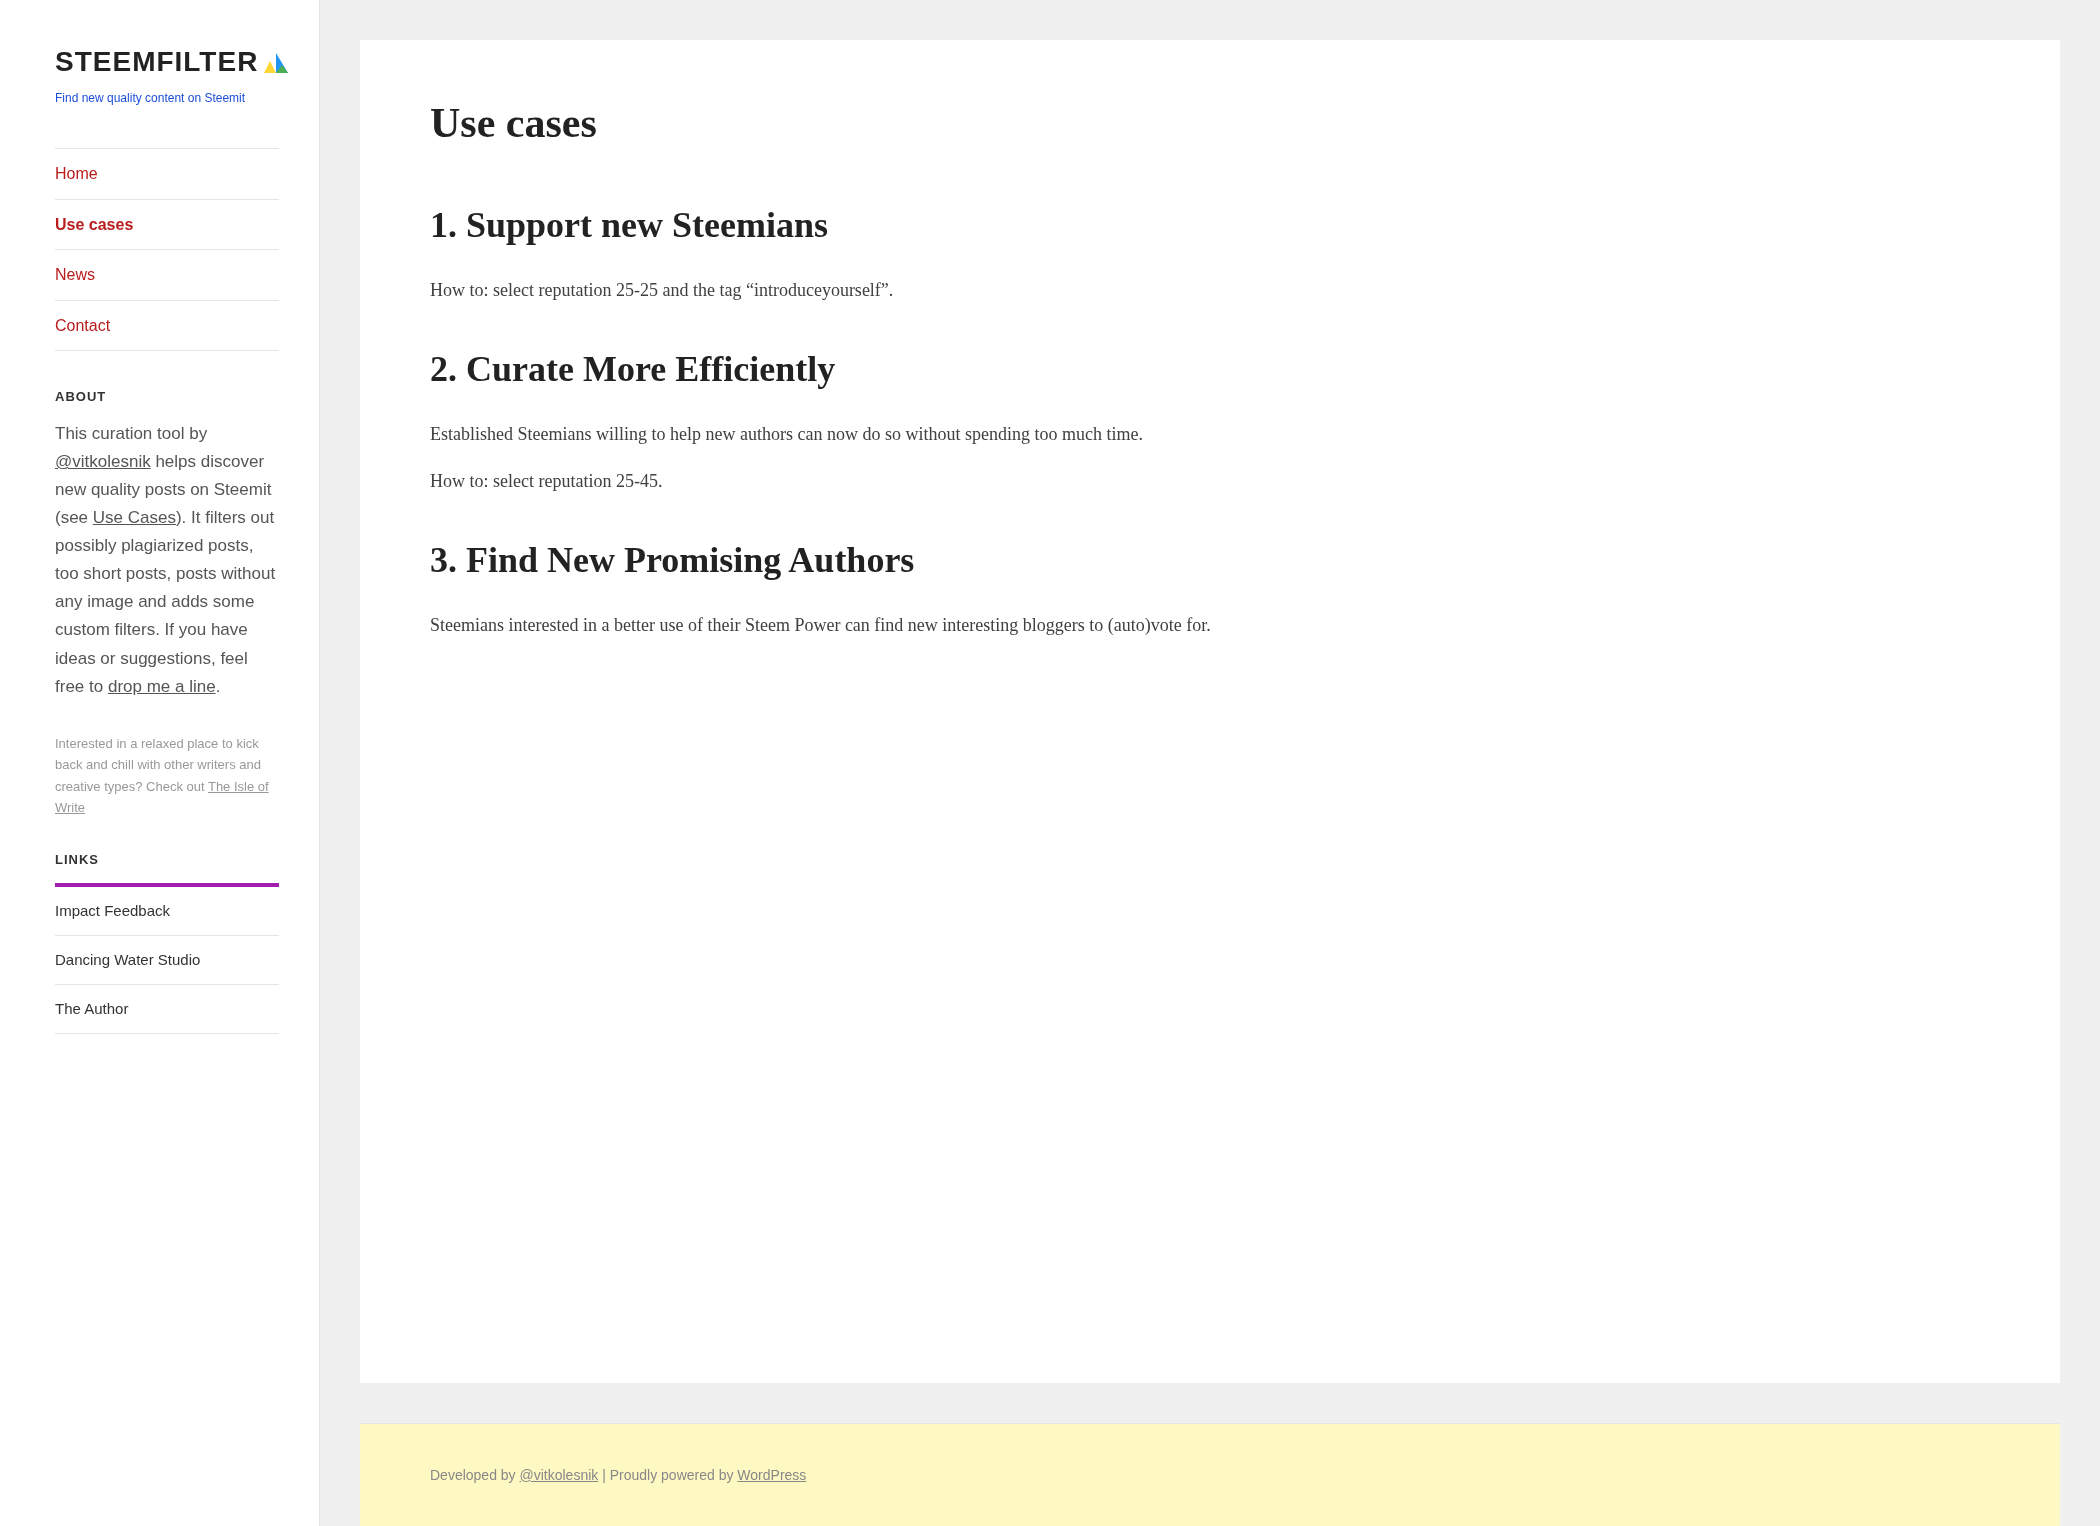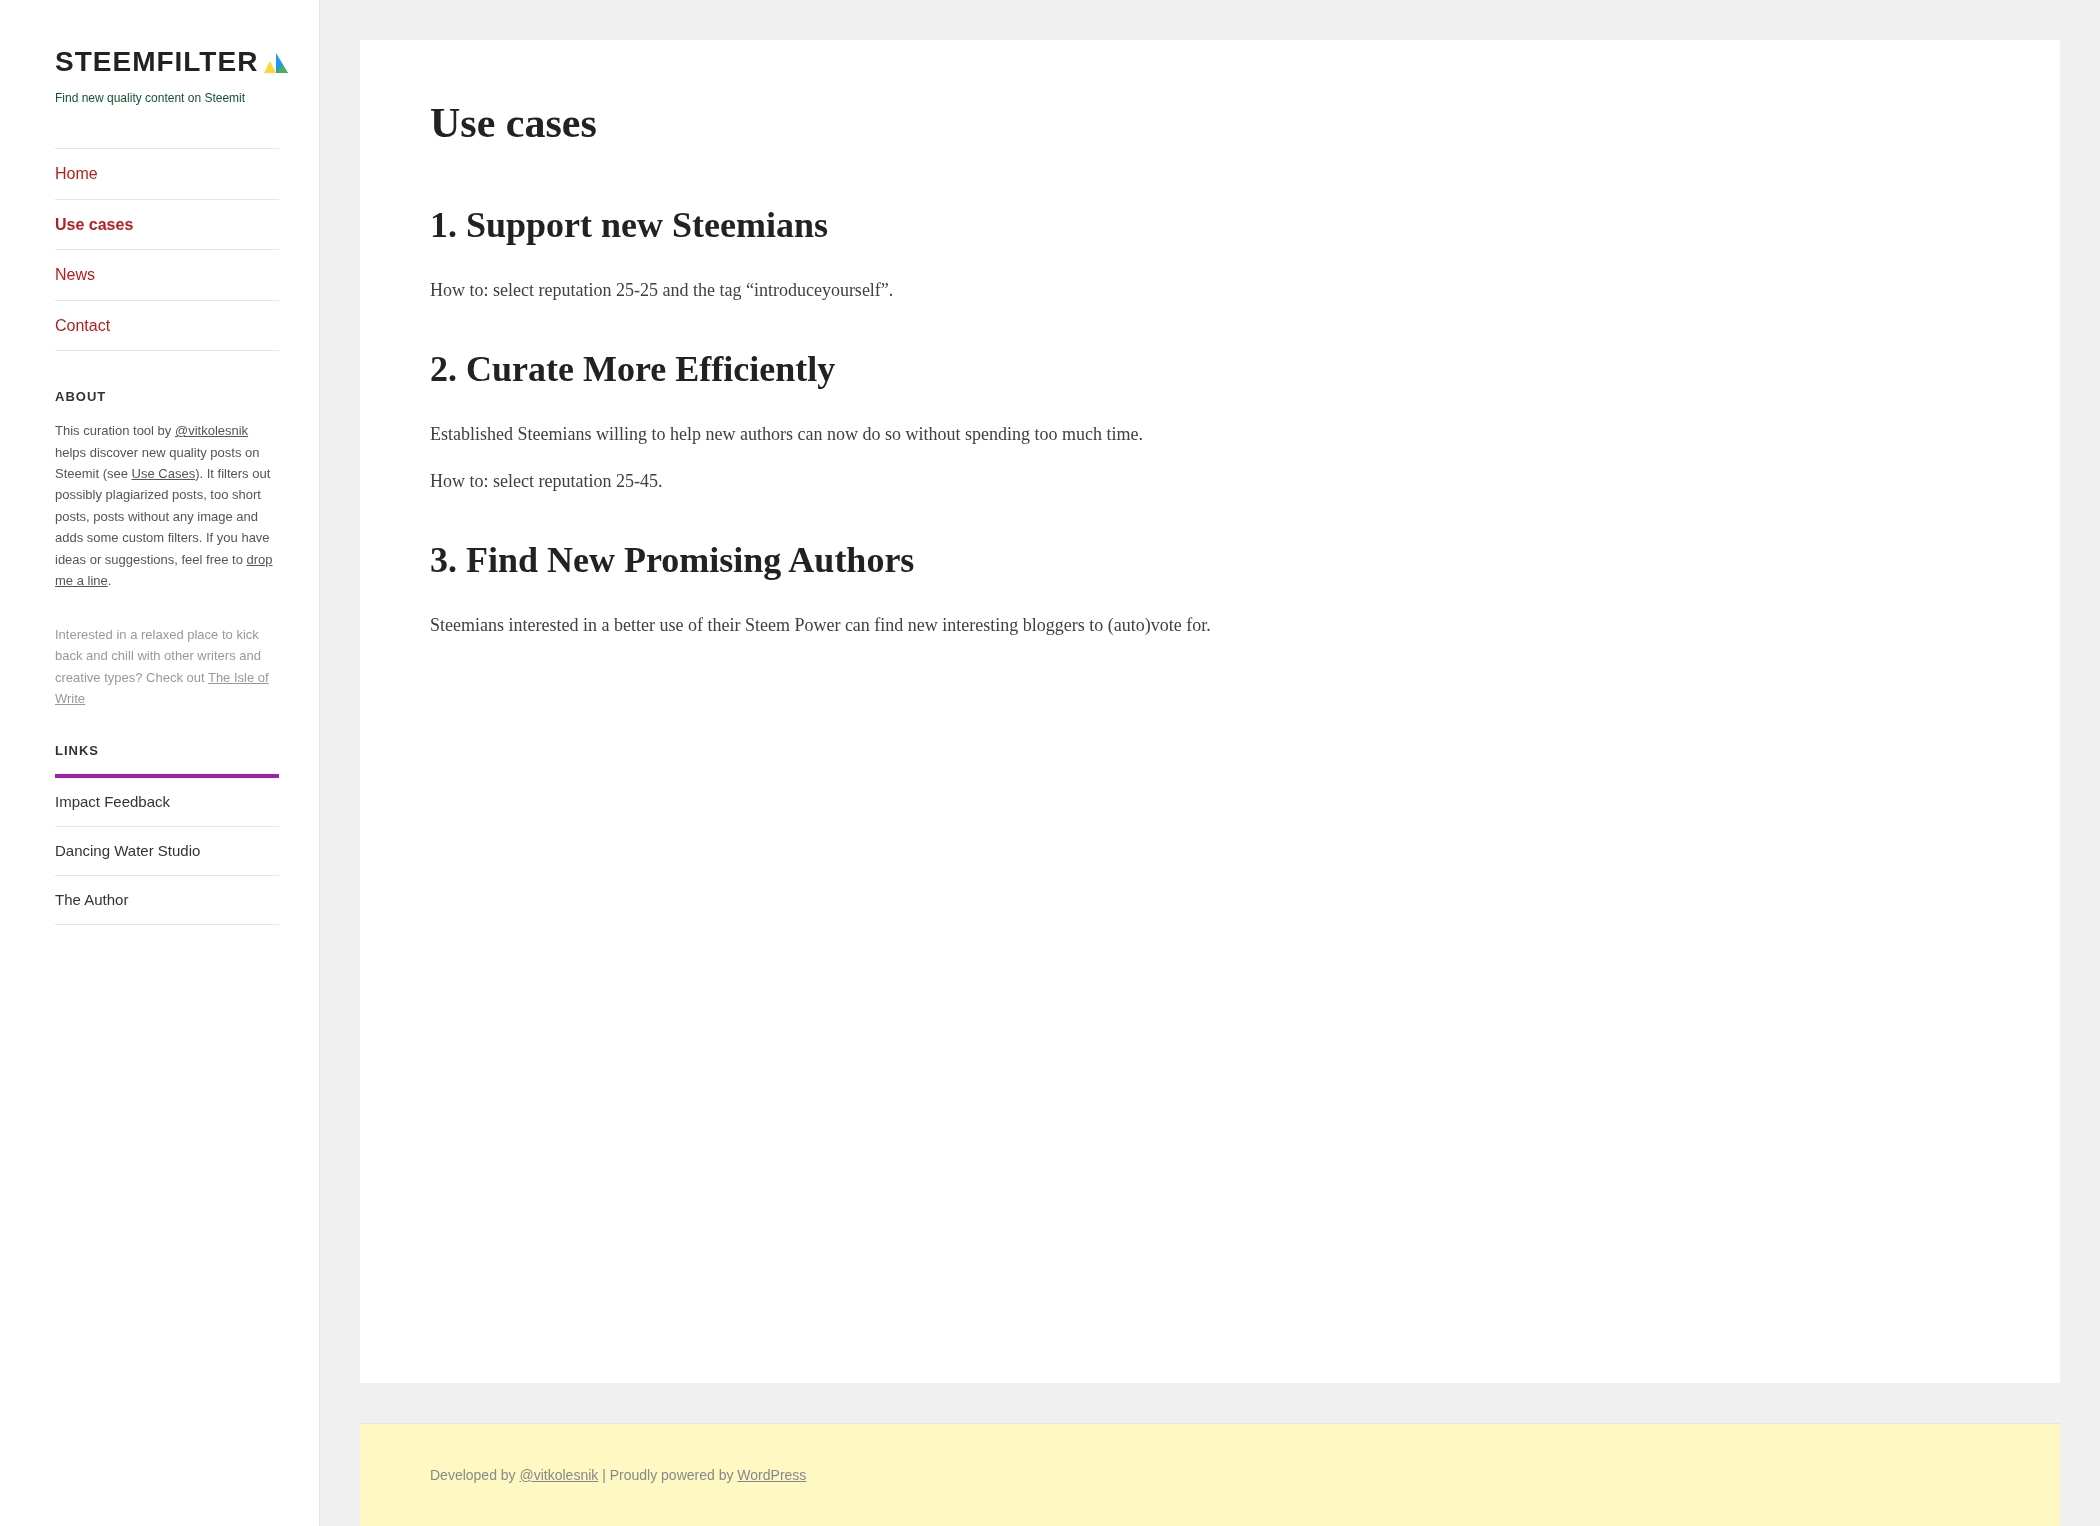--- a/index.html
+++ b/index.html
@@ -36,21 +36,21 @@
       font-size: 28px;
       font-weight: 900;
       font-family: Arial, sans-serif;
       letter-spacing: 1px;
       color: #222;
       text-transform: uppercase;
     }
 
     .logo-tagline {
       font-size: 12px;
-      color: #14532d;
+      color: #1d4ed8;
       font-family: Arial, sans-serif;
       margin-top: 4px;
     }
 
     
     .triangle-icon {
       width: 28px;
       height: 28px;
       display: inline-block;
       position: relative;
@@ -88,21 +88,21 @@
       font-size: 13px;
       font-weight: bold;
       letter-spacing: 1px;
       color: #333;
       margin-bottom: 12px;
       text-transform: uppercase;
     }
 
     .sidebar-about-text {
       font-family: Arial, sans-serif;
-      font-size: 13px;
+      font-size: 17px;
       color: #555;
       line-height: 1.65;
     }
 
     .sidebar-about-text a {
       color: #555;
       text-decoration: underline;
     }
 
     .sidebar-promo-text {

